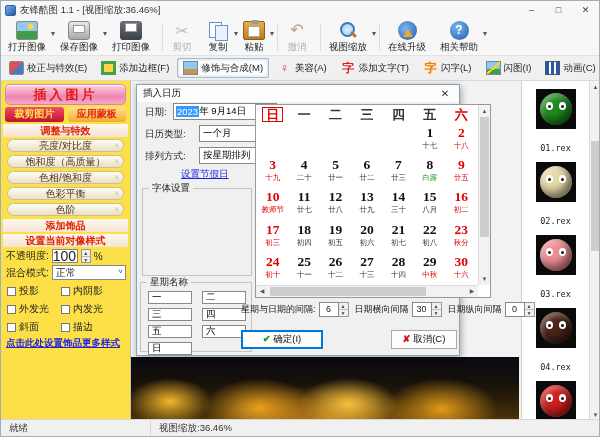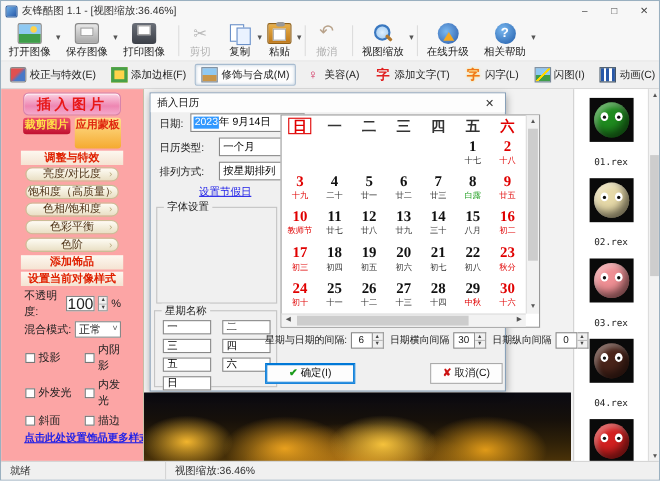--- a/index.html
+++ b/index.html
@@ -51,25 +51,25 @@
 .beauty-icon{color:#d02858;font-size:12px;line-height:14px;font-weight:bold}
 .text-icon{color:#e02020;font-weight:bold;font-size:12px;line-height:14px}
 .flash-text-icon{color:#f07818;font-weight:bold;font-size:12px;line-height:14px;text-shadow:0 0 2px #ffd040}
 .flash-image-icon{background:linear-gradient(135deg,rgba(0,0,0,0) 44%,#ffd800 44% 56%,rgba(0,0,0,0) 56%),linear-gradient(180deg,#8fc9f2 55%,#3f9e4a 55%);border:1px solid #789}
 .animation-icon{background:repeating-linear-gradient(90deg,#2858a8 0 3px,#fff 3px 5px);border:1px solid #456}
 
 
 .main{position:absolute;top:80px;left:0;width:600px;height:340px}
 
 
-.sidebar{position:absolute;left:0;top:0;width:130px;height:340px;background:#fca5a5;border-right:1px solid #c8c0a8;padding:3px 20px;overflow:hidden;font-size:10px}
+.sidebar{position:absolute;left:0;top:0;width:130px;height:340px;background:#fde047;border-right:1px solid #c8c0a8;padding:3px 4px;overflow:hidden;font-size:10px}
 .btn-insert-picture{height:21px;border-radius:5px;background:linear-gradient(180deg,#fbd2e2,#ee86b2 60%,#f4a9cb);border:1px solid #d883ab;color:#e81818;font-weight:bold;font-size:13px;text-align:center;line-height:19px;letter-spacing:3px;box-shadow:inset 0 1px 1px #fff}
 .row2{display:flex;gap:4px;margin-top:2px}
 .btn-crop{flex:1;height:15px;border-radius:3px;background:linear-gradient(180deg,#f05068,#c01030);color:#ffe048;font-weight:bold;text-align:center;line-height:14px;font-size:10px}
-.btn-mask{flex:1;height:28px;border-radius:3px;background:linear-gradient(180deg,#ffe090,#f5aa30);color:#e02810;font-weight:bold;text-align:center;line-height:14px;font-size:10px}
+.btn-mask{flex:1;height:15px;border-radius:3px;background:linear-gradient(180deg,#ffe090,#f5aa30);color:#e02810;font-weight:bold;text-align:center;line-height:14px;font-size:10px}
 .side-header{margin:2px -2px 2px;background:linear-gradient(180deg,#fdf8f0,#f5e3d2);color:#e02000;font-weight:bold;text-align:center;font-size:10px;height:13px;line-height:13px}
 .pill{height:13px;border-radius:7px;background:linear-gradient(180deg,#fefcf4,#e9dfc4);border:1px solid #cbbd96;color:#503418;font-size:10px;text-align:center;line-height:11px;margin:0 2px 3px;position:relative}
 .pill::after{content:"›";position:absolute;right:5px;top:0;color:#b8a878;font-size:9px;line-height:11px}
 .opacity-row,.blend-row{display:flex;align-items:center;gap:3px;margin:2px 0 2px 1px;color:#222}
 .num-box{width:26px;height:14px;border:1px solid #888;background:#fff;font-size:14px;text-align:right;padding-right:2px;line-height:12px}
 .mini-spin{width:10px;height:14px;display:flex;flex-direction:column;border:1px solid #999;background:#f0f0f0}
 .mini-spin span{flex:1;font-size:5px;line-height:6px;text-align:center;color:#444;border-bottom:1px solid #bbb}
 .mini-spin span:last-child{border-bottom:none}
 .blend-sel{flex:1;height:15px;border:1px solid #888;background:#fff;display:flex;align-items:center;padding:0 3px;position:relative;margin-right:0}
 .blend-sel::after{content:"˅";position:absolute;right:2px;top:1px;color:#555;font-size:8px}

